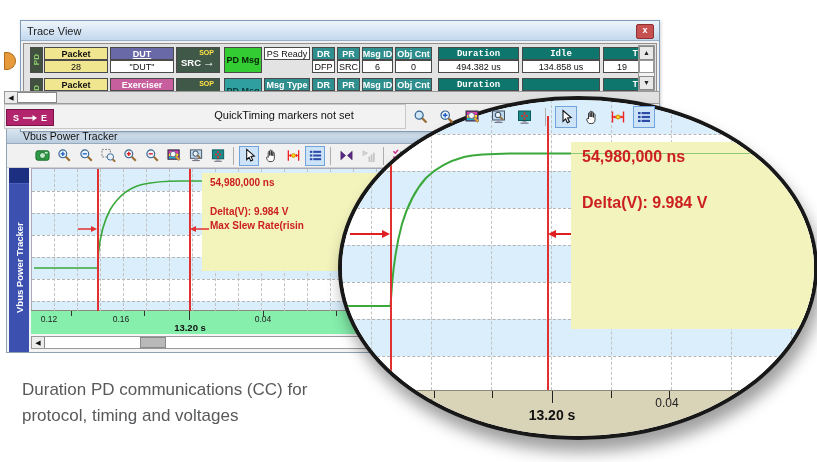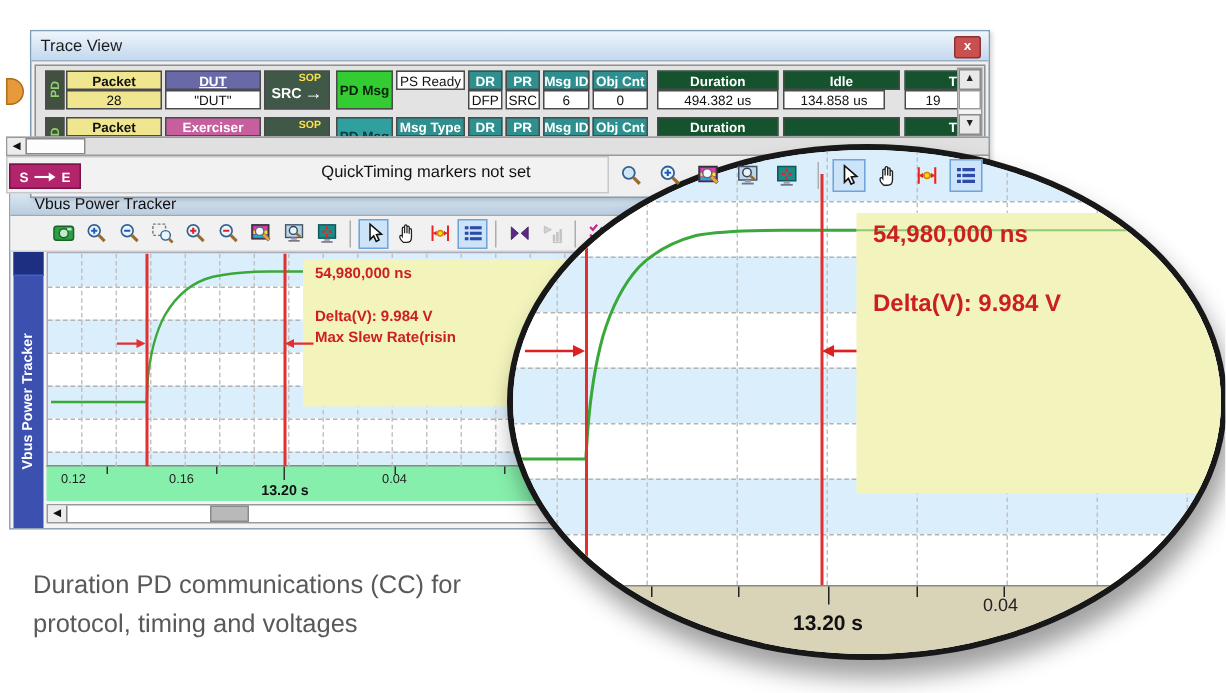--- a/index.html
+++ b/index.html
@@ -22,21 +22,21 @@
   .hc{font-weight:bold;}
   .span2{height:26px;}
   .yellow{background:#f0e68f;color:#101010;}
   .purple{background:#6969a8;color:#fff;text-decoration:underline;}
   .tealh{background:#2f8f8f;color:#fff;}
   .greenh{background:#3cb83c;color:#0c2a0c;}
   .bgreen{background:#33cc33;color:#072207;font-weight:bold;}
   .tealms{background:#2f9f9f;color:#073a3a;font-weight:bold;}
   .darkcell{background:#3f5848;color:#fff;}
   .pink{background:#c75f9f;color:#fff;}
-  .blueh{background:#14532d;color:#fff;}
+  .blueh{background:#0f766e;color:#fff;font-family:Liberation Mono, monospace;}
   .whitec{background:#fff;color:#101010;}
   .sidec{background:#42503f;}
   .vtext{writing-mode:vertical-rl;transform:rotate(180deg);font-size:8px;font-weight:bold;color:#8fd06f;letter-spacing:0;}
   .srclbl{position:absolute;left:4px;top:9px;font-size:9.5px;color:#fff;font-weight:bold;}
   .soplbl{position:absolute;right:5px;top:1px;font-size:7px;color:#ffe24a;font-weight:bold;}
   .soparw{position:absolute;right:4px;top:8px;font-size:12px;color:#fff;font-weight:bold;line-height:12px;}
   .vscroll{position:absolute;right:1px;top:1px;width:17px;height:46px;background:#f3f3f3;border:1px solid #999;box-sizing:border-box;}
   .sbtn{position:absolute;left:0;width:15px;height:14px;background:#e9e9e9;border:1px solid #8a8a8a;box-sizing:border-box;
         font-size:7px;text-align:center;line-height:12px;color:#222;}
   .sthumb{position:absolute;left:0;top:14px;width:15px;height:13px;background:#fff;border:1px solid #9a9a9a;box-sizing:border-box;}
@@ -136,21 +136,21 @@
         <div class="cell whitec" style="left:284px;top:13px;width:23px;">DFP</div>
         <div class="cell hc tealh" style="left:309px;width:23px;">PR</div>
         <div class="cell whitec" style="left:309px;top:13px;width:23px;">SRC</div>
         <div class="cell hc tealh" style="left:334px;width:31px;">Msg ID</div>
         <div class="cell whitec" style="left:334px;top:13px;width:31px;">6</div>
         <div class="cell hc tealh" style="left:367px;width:37px;">Obj Cnt</div>
         <div class="cell whitec" style="left:367px;top:13px;width:37px;">0</div>
         <div class="cell hc blueh" style="left:410px;width:81px;">Duration</div>
         <div class="cell whitec" style="left:410px;top:13px;width:81px;">494.382 us</div>
         <div class="cell hc blueh" style="left:494px;width:78px;">Idle</div>
-        <div class="cell whitec" style="left:494px;top:13px;width:68px;">134.858 us</div>
+        <div class="cell whitec" style="left:494px;top:13px;width:78px;">134.858 us</div>
         <div class="cell hc blueh" style="left:575px;width:38px;justify-content:flex-end;padding-right:2px;">T</div>
         <div class="cell whitec" style="left:575px;top:13px;width:38px;">19</div>
       </div>
 
       <div style="position:absolute;left:4px;top:34px;width:613px;height:13px;overflow:hidden;">
         <div class="trow" style="top:0;left:0;">
           <div class="cell span2 sidec" style="left:2px;width:13px;">
             <span class="vtext">PD</span>
             </div>
           <div class="cell hc yellow" style="left:16px;width:64px;">Packet</div>

